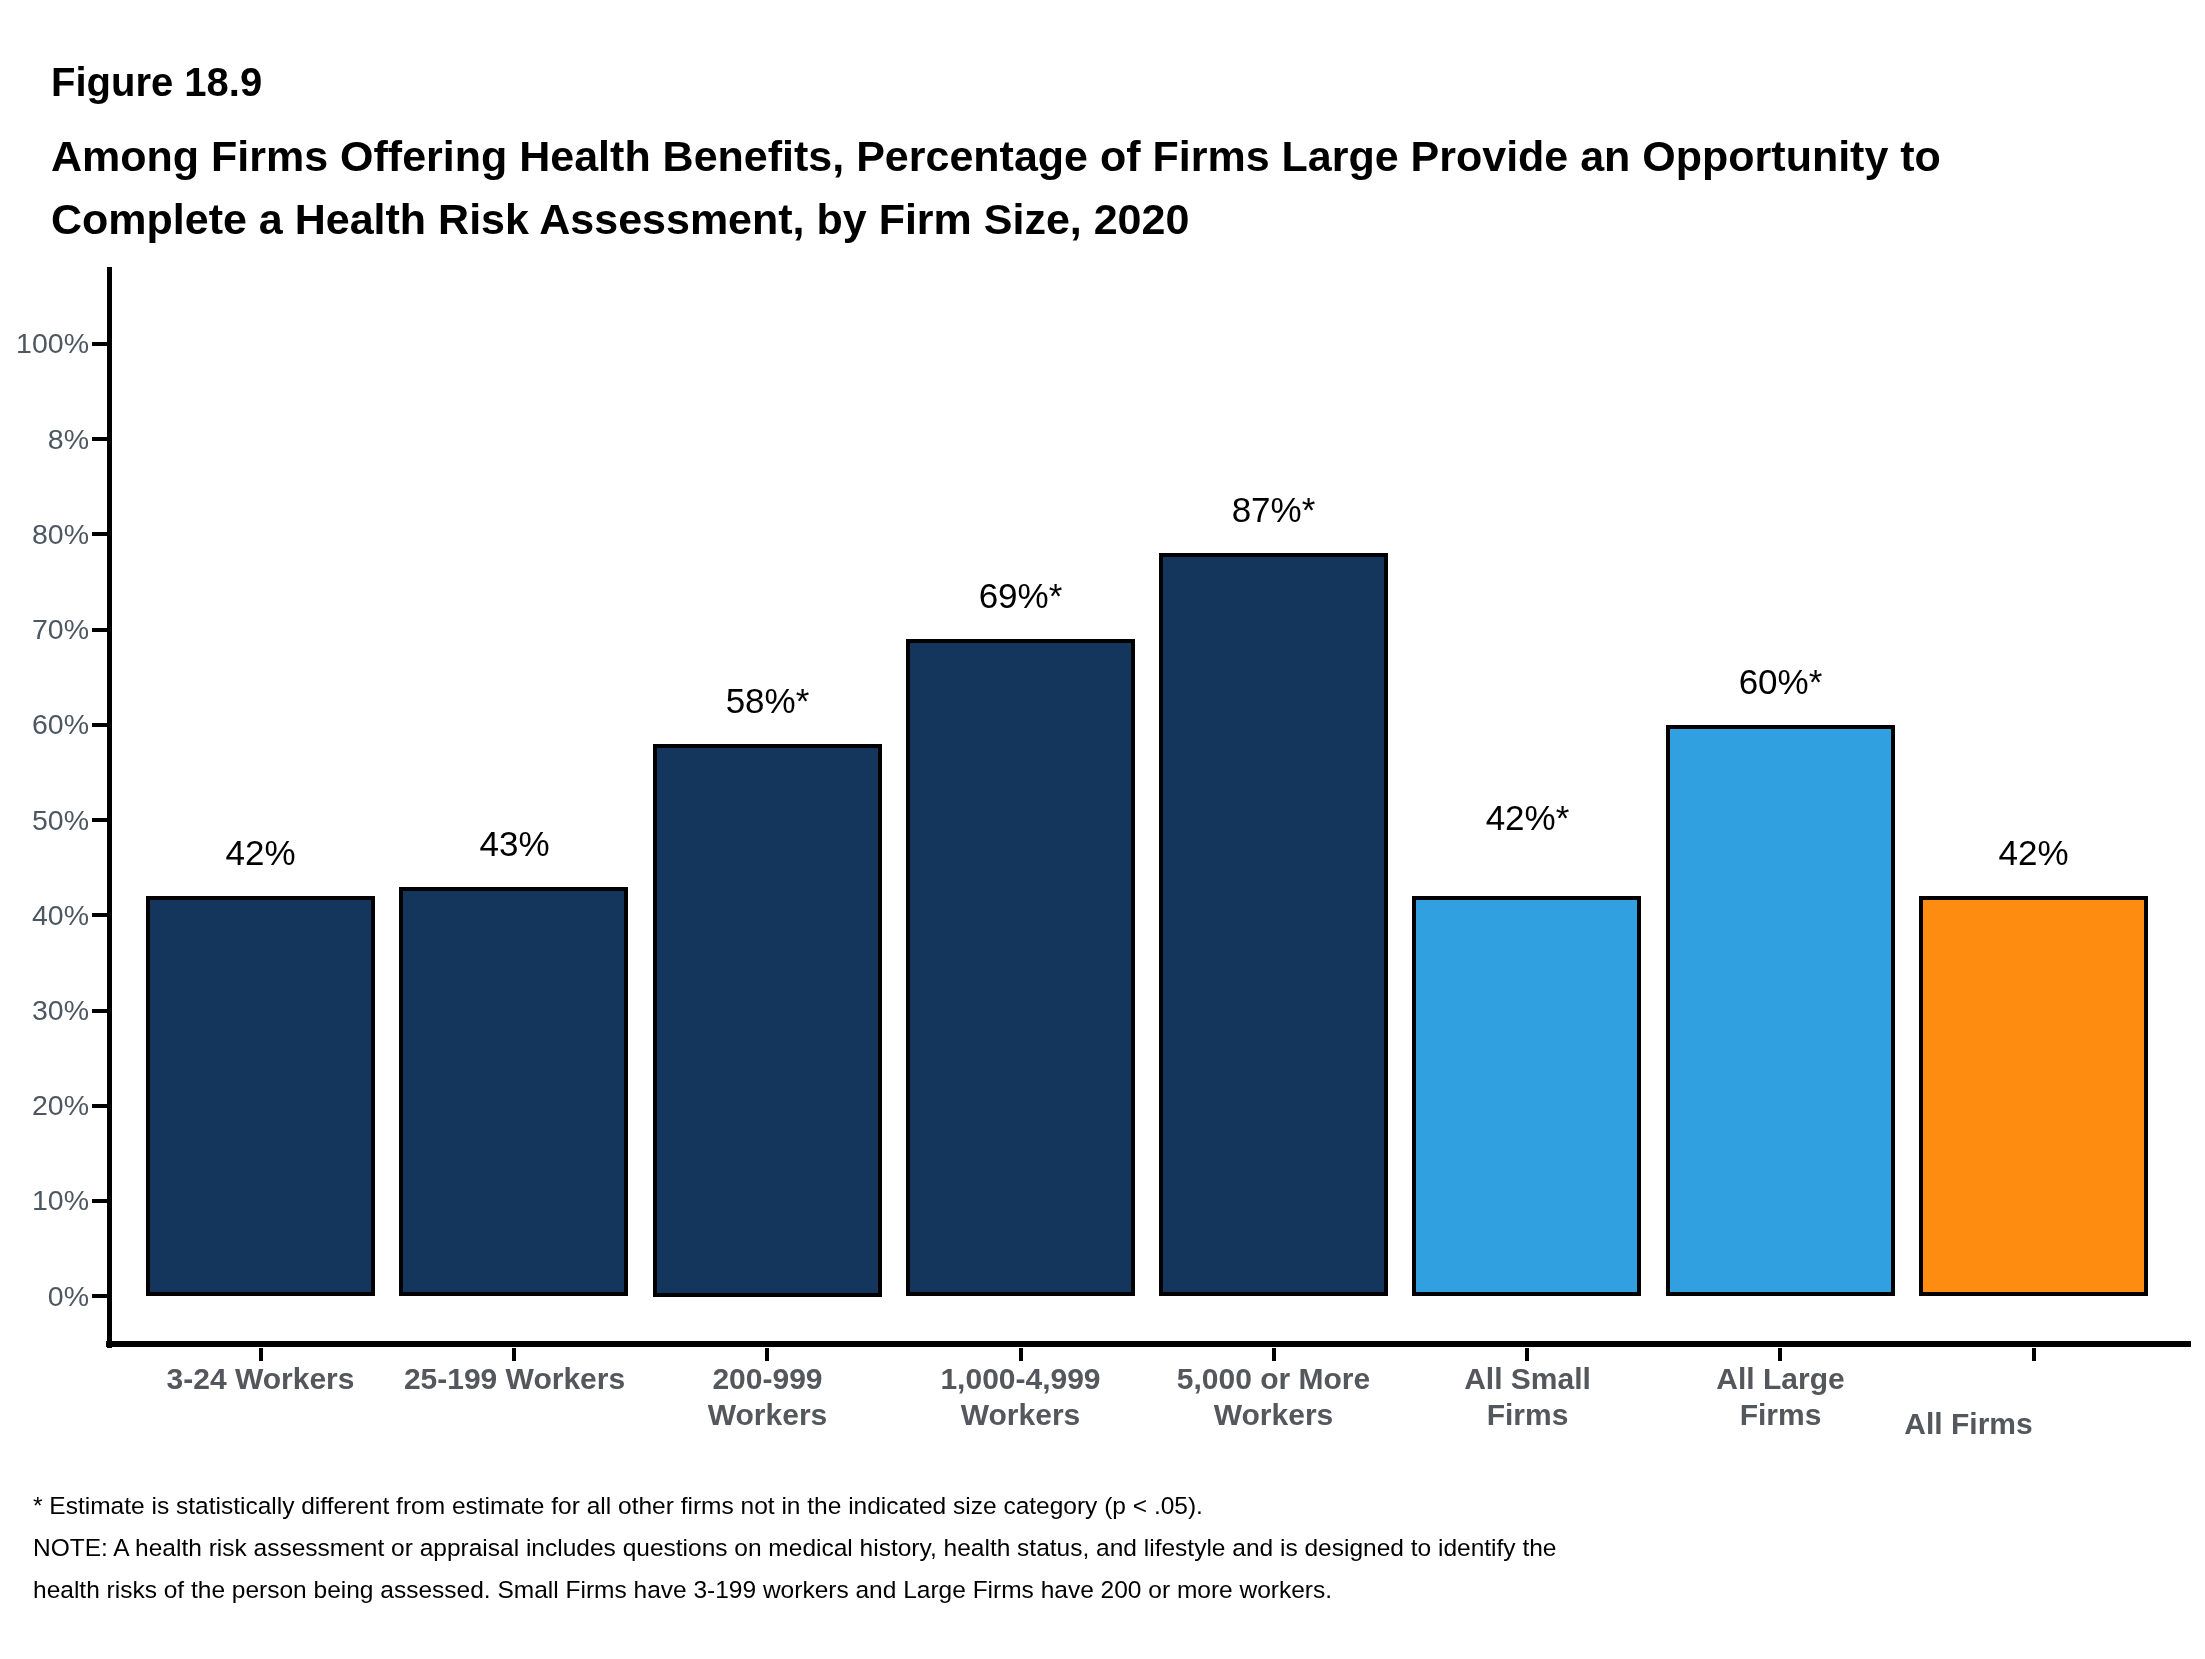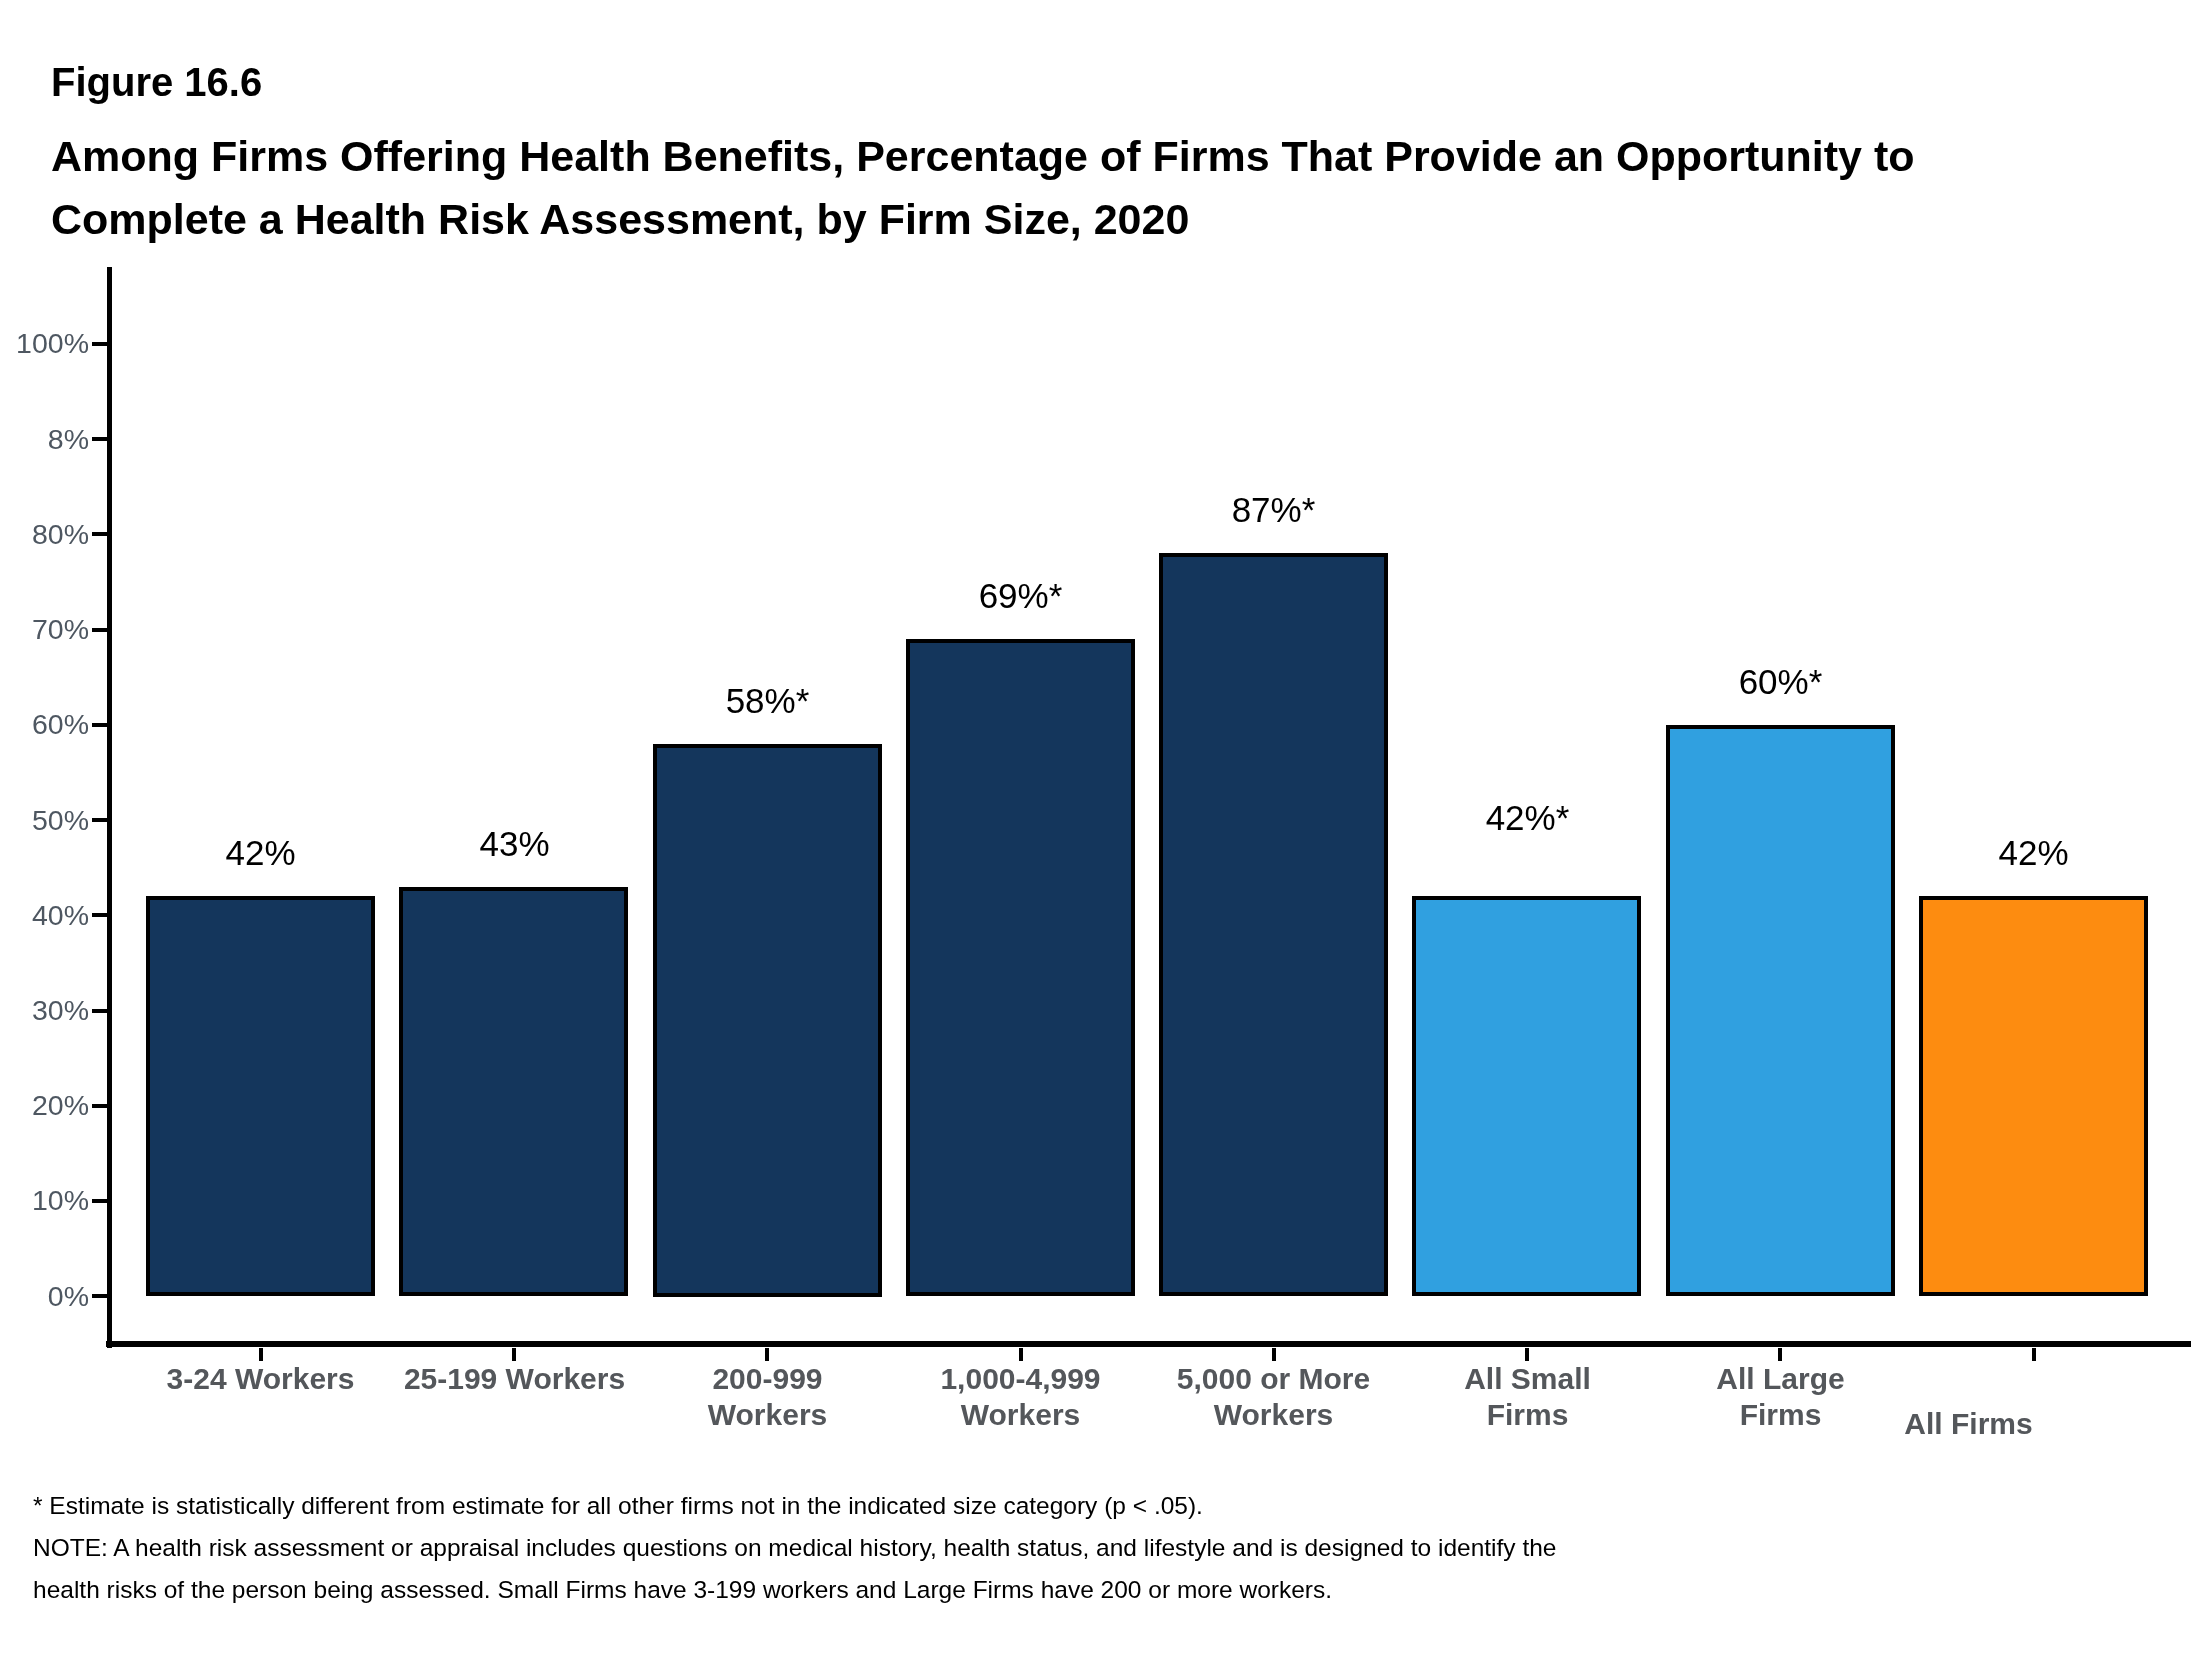--- a/index.html
+++ b/index.html
@@ -98,24 +98,24 @@
     font-size: 24.5px;
     line-height: 42px;
     color: #000000;
   }
 </style>
 </head>
 <body>
 
 <div class="page">
 
-  <div class="figure-label">Figure 16.6</div>
+  <div class="figure-label">Figure 18.9</div>
 
   <div class="chart-title">
-    <span>Among Firms Offering Health Benefits, Percentage of Firms That Provide an Opportunity to</span>
+    <span>Among Firms Offering Health Benefits, Percentage of Firms Large Provide an Opportunity to</span>
     <span>Complete a Health Risk Assessment, by Firm Size, 2020</span>
   </div>
 
   <div class="plot-area" id="plot-area">
     <div class="y-axis-line"></div>
     <div class="x-axis-line"></div>
 
   <div class="y-tick" style="top: 1294px;"></div>
       <div class="y-tick-label" style="top: 1276px;">0%</div>
       <div class="y-tick" style="top: 1199px;"></div>

